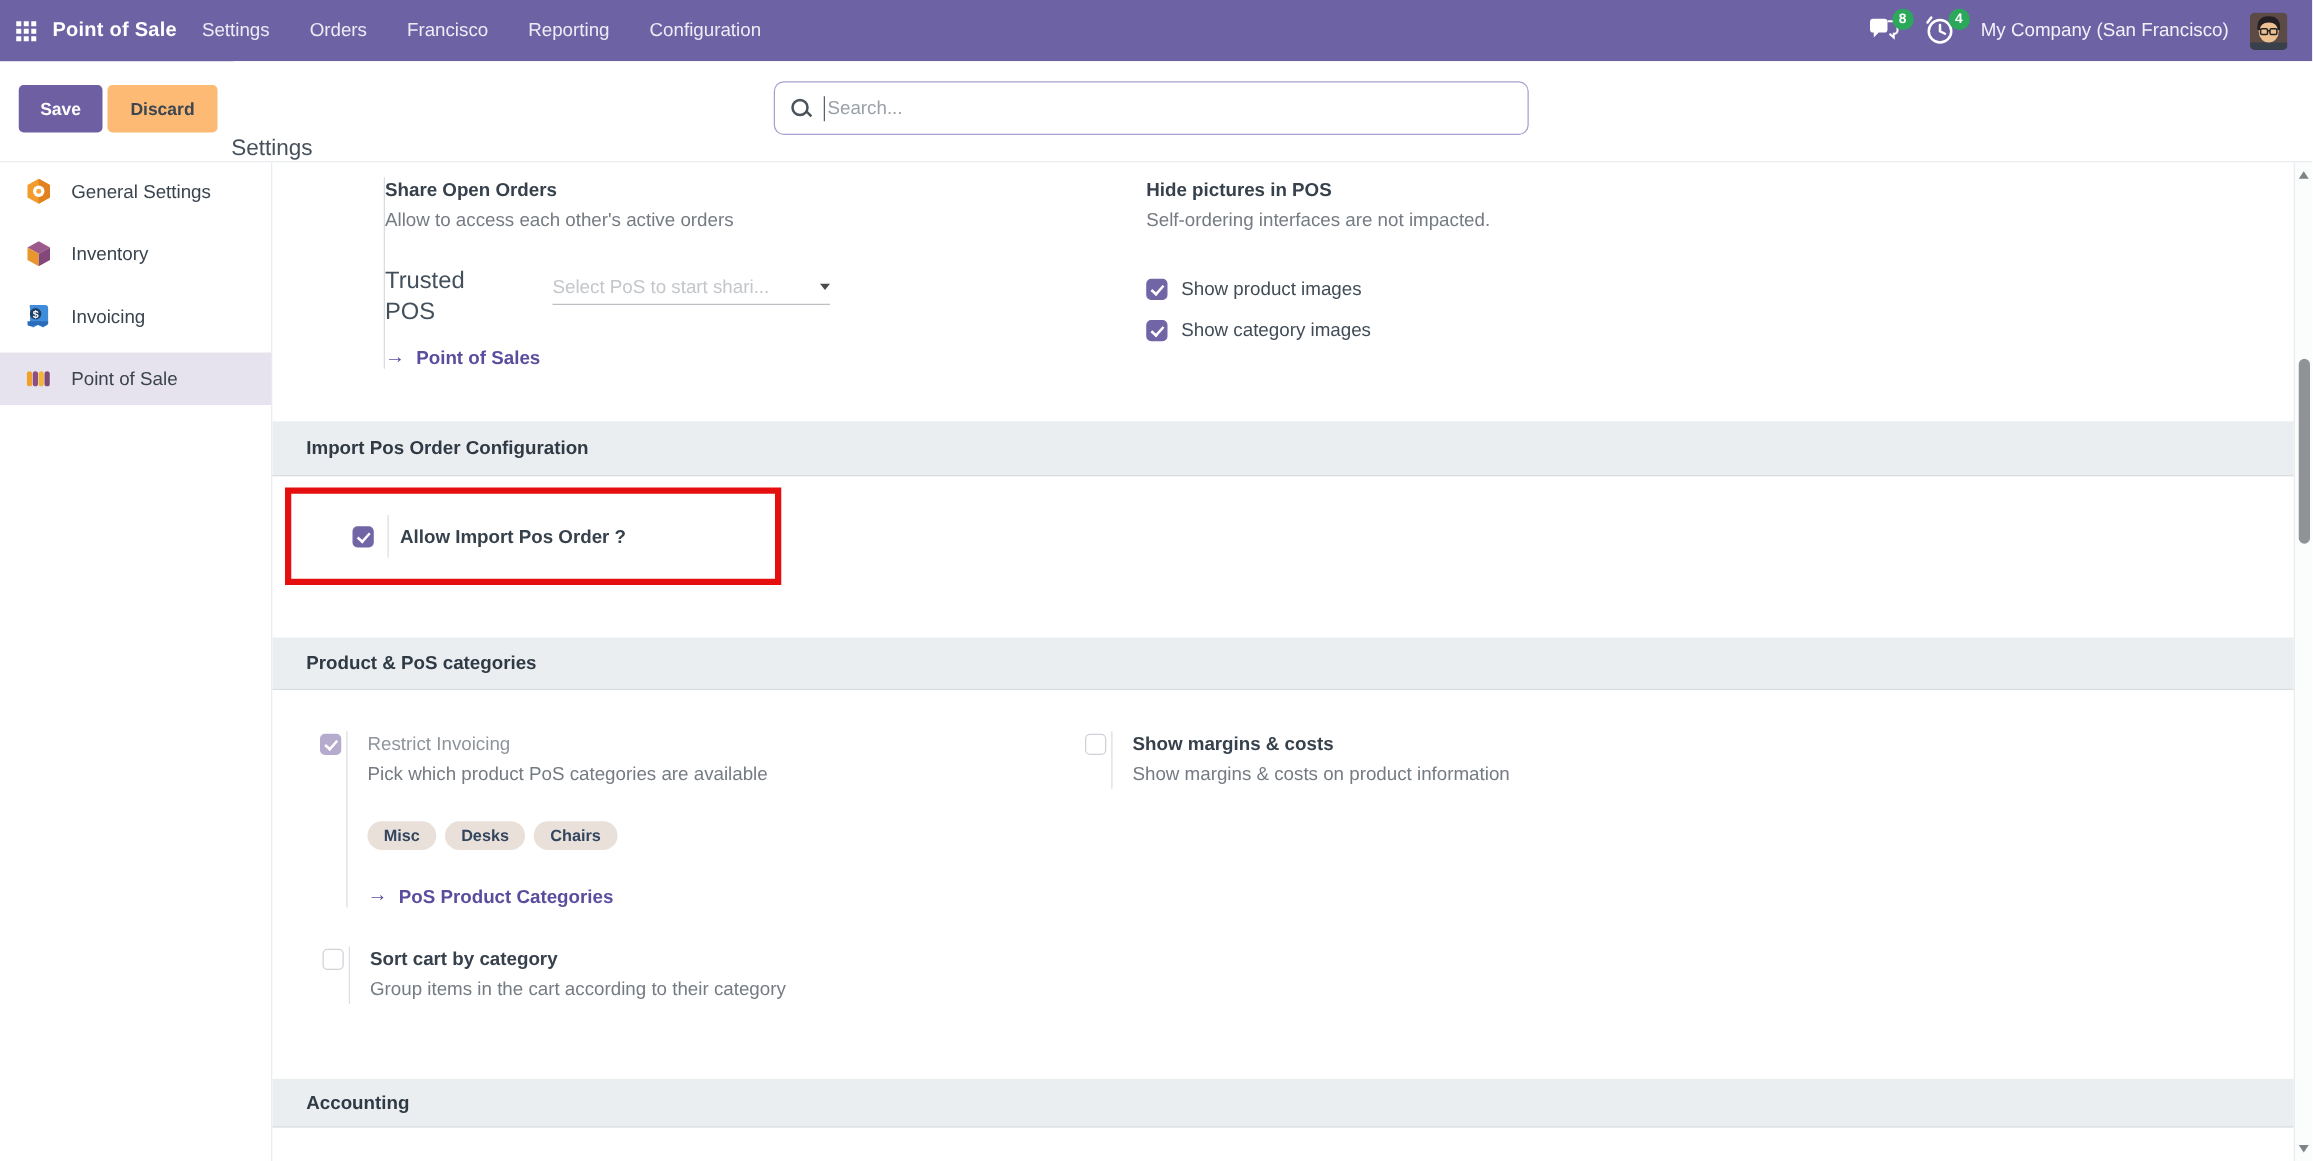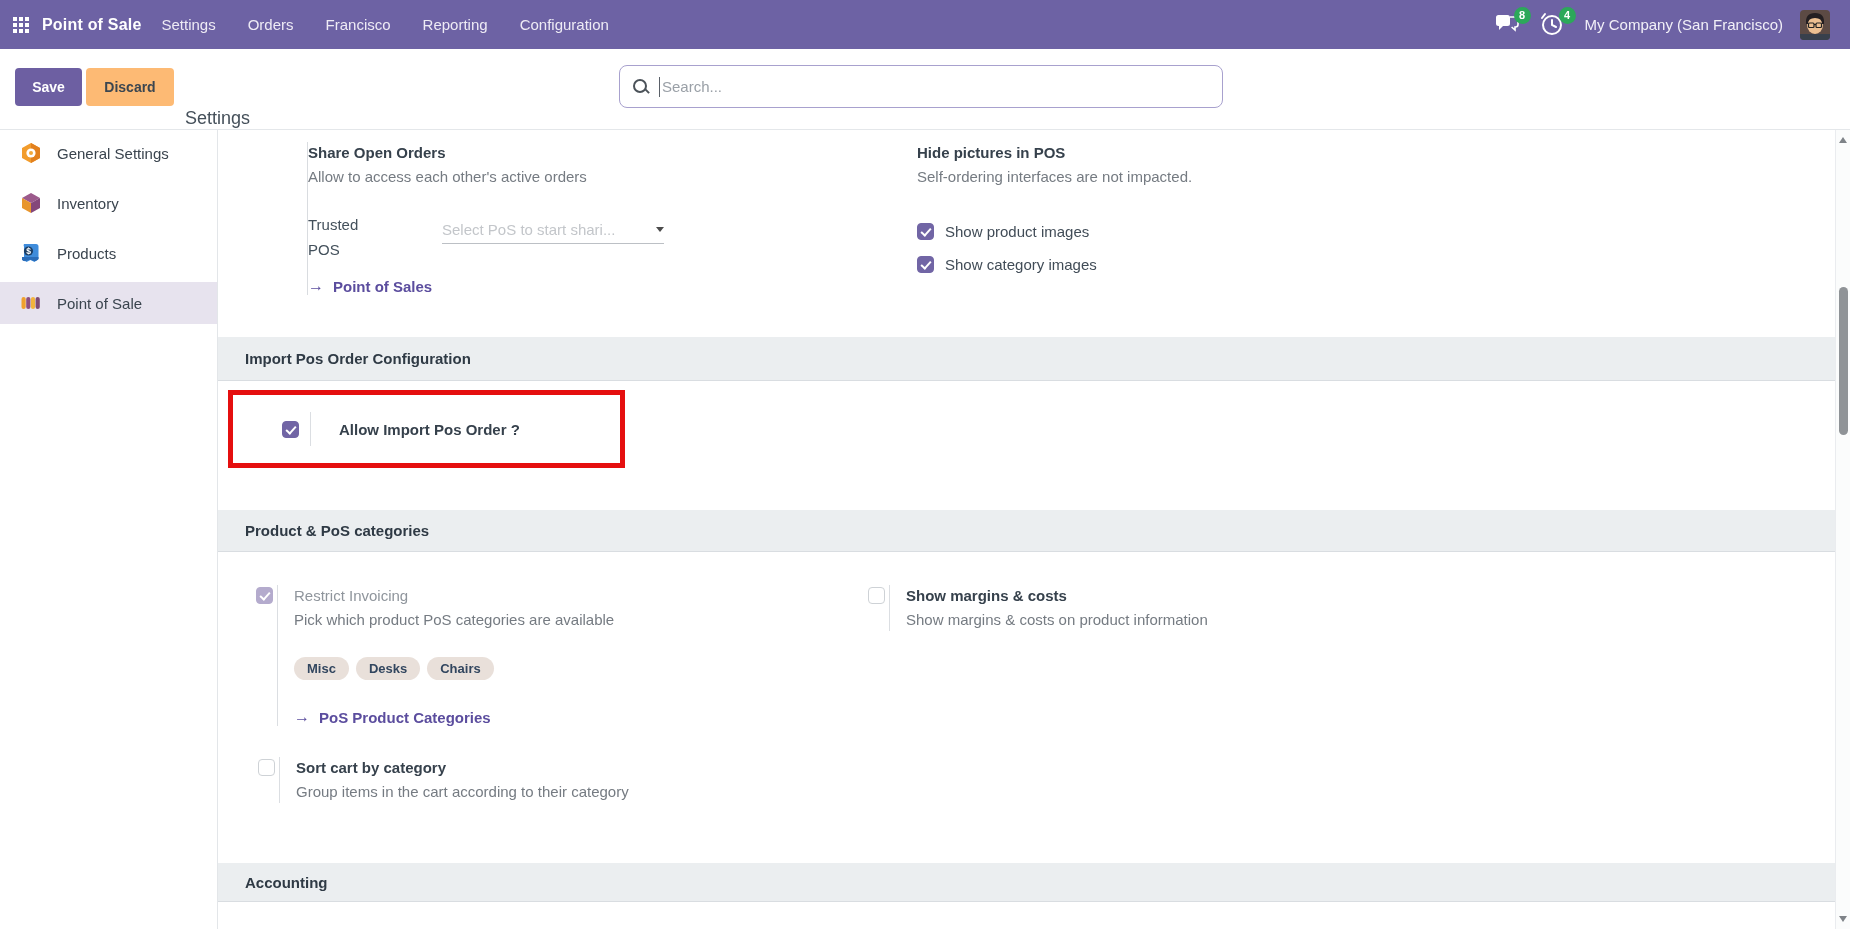--- a/index.html
+++ b/index.html
@@ -50,34 +50,34 @@
   .cb.checked { background:#7165a5; border-color:#7165a5; }
   .cb.checked::after { content:""; position:absolute; left:5px; top:2px; width:4px; height:8px; border:solid #fff; border-width:0 2px 2px 0; transform:rotate(42deg); }
   .cb.checked.muted { background:#b4abcd; border-color:#b4abcd; }
   .vline { width:1px; background:#dbdee2; align-self:stretch; flex:none; }
   .link-row { display:flex; align-items:center; gap:9px; cursor:pointer; }
   .link-arrow { color:#5b4d9e; font-size:16px; font-weight:700; }
   .link-text { color:#5b4d9e; font-size:15px; font-weight:700; }
 
   .share-block { position:absolute; left:89px; top:12px; width:470px; border-left:1px solid #d9dce0; }
   .trusted-row { display:flex; margin-top:24px; }
-  .trusted-label { width:70px; margin-right:64px; font-size:15px; color:#43505b; line-height:25px; }
+  .trusted-label { width:70px; margin-right:64px; font-size:19px; color:#43505b; line-height:25px; }
   .dropdown { width:222px; height:28px; border-bottom:1px solid #bcc0c5; display:flex; align-items:center; justify-content:space-between; margin-top:4px; cursor:pointer; }
   .dd-text { color:#c3c6ca; font-size:15px; white-space:nowrap; overflow:hidden; }
   .dd-caret { width:0; height:0; border-left:4.5px solid transparent; border-right:4.5px solid transparent; border-top:5px solid #4b4b4b; margin-left:8px; flex:none; }
   .share-block .link-row { margin-top:15px; }
 
   .hide-block { position:absolute; left:699px; top:12px; width:560px; }
   .opt-row { display:flex; align-items:center; gap:11px; margin-top:16px; }
   .opt-row.first { margin-top:35px; }
   .opt-label { font-size:15px; color:#414c57; }
 
   .highlight-box { position:absolute; left:10px; top:260px; width:397px; height:78px; border:5px solid #e50f0f; background:#fff; display:flex; align-items:center; padding-left:49px; }
   .highlight-box .vline { height:34px; align-self:center; margin-left:11px; }
-  .hl-label { font-size:15px; font-weight:700; color:#36414c; margin-left:28px; }
+  .hl-label { font-size:15px; font-weight:700; color:#36414c; margin-left:9px; }
 
   .setting-item { position:absolute; display:flex; }
   .setting-item .cb { margin-top:2px; }
   .setting-item .vline { margin-left:4px; }
   .setting-item .stext { margin-left:16px; }
   .lbl-bold { font-size:15px; font-weight:700; color:#36414c; line-height:22px; }
   .lbl-muted { font-size:15px; color:#8f959c; line-height:22px; }
   .tag-row { display:flex; gap:7px; margin-top:26px; }
   .tag { background:#e9e0da; color:#32465f; font-size:13px; font-weight:700; padding:4px 13px; border-radius:20px; }
   .restrict .link-row { margin-top:28px; }
@@ -177,21 +177,21 @@
       </svg>
       <span>Inventory</span>
     </div>
     <div class="side-item">
       <svg class="sicon" viewBox="0 0 22 22">
         <path d="M4 2h12a2.5 2.5 0 0 1 2.5 2.5V17l-4 3-4-2-4 2-2.5-2V4.5A2.5 2.5 0 0 1 4 2z" fill="#3f8cdb"></path>
         <path d="M2 18c4 3 6-1 9 0s5 2 7.5-1V15H2z" fill="#2a6cb8"></path>
         <circle cx="8.5" cy="9" r="4.6" fill="#1c3f66"></circle>
         <text x="8.5" y="12" text-anchor="middle" font-size="8.5" font-weight="bold" fill="#fff" font-family="Liberation Sans, sans-serif">$</text>
       </svg>
-      <span>Products</span>
+      <span>Invoicing</span>
     </div>
     <div class="side-item active">
       <svg class="sicon" viewBox="0 0 22 22">
         <rect x="1.5" y="5" width="4.2" height="12" rx="2.1" fill="#efa12d"></rect>
         <rect x="6.2" y="5" width="4.2" height="12" rx="2.1" fill="#8d4f7f"></rect>
         <rect x="10.9" y="5" width="4.2" height="12" rx="2.1" fill="#f2b33c"></rect>
         <rect x="15.6" y="5" width="4.2" height="12" rx="2.1" fill="#7e4a73"></rect>
       </svg>
       <span>Point of Sale</span>
     </div>

